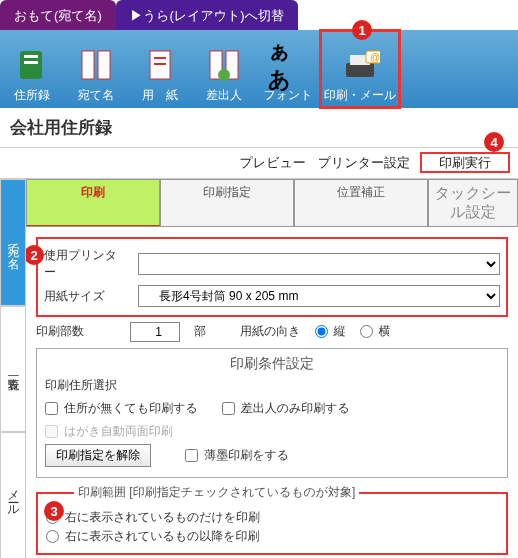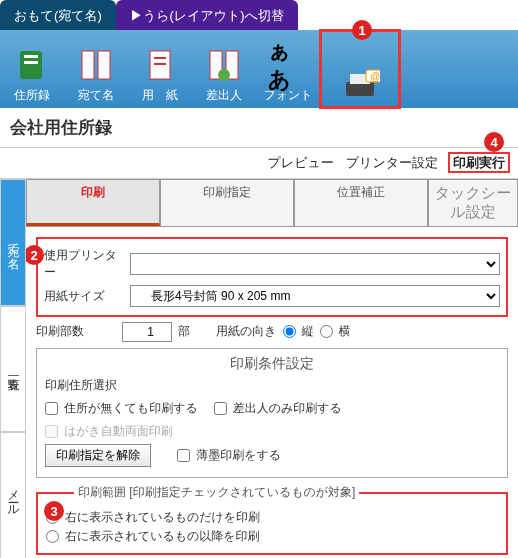--- a/index.html
+++ b/index.html
@@ -1,51 +1,51 @@
 <!DOCTYPE html>
 <html><head>
 <meta charset="utf-8">
 <style>
 * { box-sizing: border-box; margin: 0; padding: 0; font-family: "Meiryo", "MS PGothic", sans-serif; }
 body { width: 518px; height: 558px; background: #fff; font-size: 12px; color: #333; overflow: hidden; }
 
 .top-tabs { display: flex; height: 30px; background: #fff; }
 .top-tab { padding: 7px 14px; font-size: 13px; cursor: pointer; }
-.top-tab.active { background: #0c4a6e; color: #fff; border-top-left-radius: 6px; border-top-right-radius: 6px; }
+.top-tab.active { background: #701a75; color: #fff; border-top-left-radius: 6px; border-top-right-radius: 6px; }
 .top-tab.inactive { background: #4c1d95; color: #fff; border-top-left-radius: 6px; border-top-right-radius: 6px; }
 
 .toolbar { display: flex; background: linear-gradient(#66add9, #3388c6); height: 78px; align-items: stretch; }
 .toolbar-btn { flex: 0 0 auto; width: 64px; display: flex; flex-direction: column; align-items: center; justify-content: flex-end; color: #fff; font-size: 12px; padding-bottom: 4px; cursor: pointer; }
 .toolbar-btn .icon-slot { width: 40px; height: 40px; display:flex; align-items:center; justify-content:center; }
 .toolbar-btn span.lbl { margin-top: 2px; }
 .toolbar-btn-wide { width: 80px; }
 .highlight-red { outline: 3px solid #e33; outline-offset: -2px; position: relative; }
 
 .badge { position: absolute; width: 20px; height: 20px; background: #d22; border-radius: 50%; color: #fff; font-weight: bold; display:flex; align-items:center; justify-content:center; font-size:13px; z-index: 10; }
 
 .title-bar { padding: 8px 10px; font-size: 17px; font-weight: bold; border-bottom: 1px solid #ccc; color:#333; }
 
 .sub-toolbar { display:flex; justify-content:flex-end; gap: 12px; padding: 6px 10px; border-bottom:1px solid #ccc; position:relative; font-size:13px; }
 .sub-link { cursor:pointer; color:#222; }
-.sub-link.hl { outline:2px solid #e33; padding:1px 3px;font-weight:bold; }
+.sub-link.hl { outline:2px solid #e33; padding:1px 17px; }
 
 .main { display:flex; height: 380px; }
 .vtabs { width: 26px; display:flex; flex-direction:column; background:#f4f4f4; }
 .vtab { flex:1; writing-mode: vertical-rl; text-orientation: upright; display:flex; align-items:center; justify-content:center; border:1px solid #ccc; background:#fff; font-size:12px; cursor:pointer; }
 .vtab.active { background:#3399dd; color:#fff; }
 
 .panel { flex:1; padding: 0; overflow:auto; }
 
 .htab-row { display:flex; border-bottom:1px solid #999; }
 .htab { flex:1; text-align:center; padding:4px 0; border:1px solid #999; border-bottom:none; background:#f4f4f4; cursor:pointer; color:#555; font-size:12px; }
-.htab.active { background:#e5e5e5; color:#d22; font-weight:bold; border-bottom:3px solid #c2410c; }
+.htab.active { background:#bef264; color:#d22; font-weight:bold; border-bottom:1px solid #c2410c; }
 .htab.last { flex:0 0 90px; font-size:15px; color:#888;}
 
 .form-area { padding: 6px 10px; }
-.row { display:flex; align-items:center; margin:4px 0; gap:6px; }
+.row { display:flex; align-items:center; margin:4px 0; gap:14px; }
 .label { width: 80px; color:#333; }
 select { flex:1; height:22px; border:1px solid #888; background:#fff; font-size:12px; padding:0 16px;}
 input[type=number] { width:50px; height:20px; border:1px solid #888; text-align:right; padding-right:2px; font-size:12px;}
 
 .box { border:1px solid #aaa; padding:6px 8px; margin:6px 0; position:relative; }
 .box-title { text-align:center; font-size:14px; color:#555; margin-bottom:4px; }
 fieldset { border:1px solid #aaa; padding:6px 8px; margin:6px 0; }
 legend { font-size:12px; color:#555; padding:0 4px;}
 
 .btn { border:1px solid #888; background:linear-gradient(#fff,#e8e8e8); padding:2px 10px; font-size:12px; cursor:pointer; }
@@ -116,20 +116,21 @@
   <div class="toolbar-btn toolbar-btn-wide highlight-red" style="position:relative;">
     <div class="badge" style="top:-10px; right:28px;">1</div>
     <div class="icon-slot">
         <svg width="44" height="40">
           <rect x="6" y="18" width="28" height="14" rx="2" fill="#444"></rect>
           <rect x="10" y="10" width="20" height="10" fill="#eee"></rect>
           <rect x="26" y="6" width="16" height="12" rx="2" fill="#fff" stroke="#e90"></rect>
           <text x="30" y="16" font-size="10" fill="#e90">@</text>
         </svg>
       </div>
+    <span class="lbl">印刷・メール</span>
   </div>
 </div>
 
 <div class="title-bar">会社用住所録</div>
 
 <div class="sub-toolbar">
   <span class="sub-link">プレビュー</span>
   <span class="sub-link">プリンター設定</span>
   <span style="position:relative;">
     <div class="badge" style="top:-22px; right:4px;">4</div>

